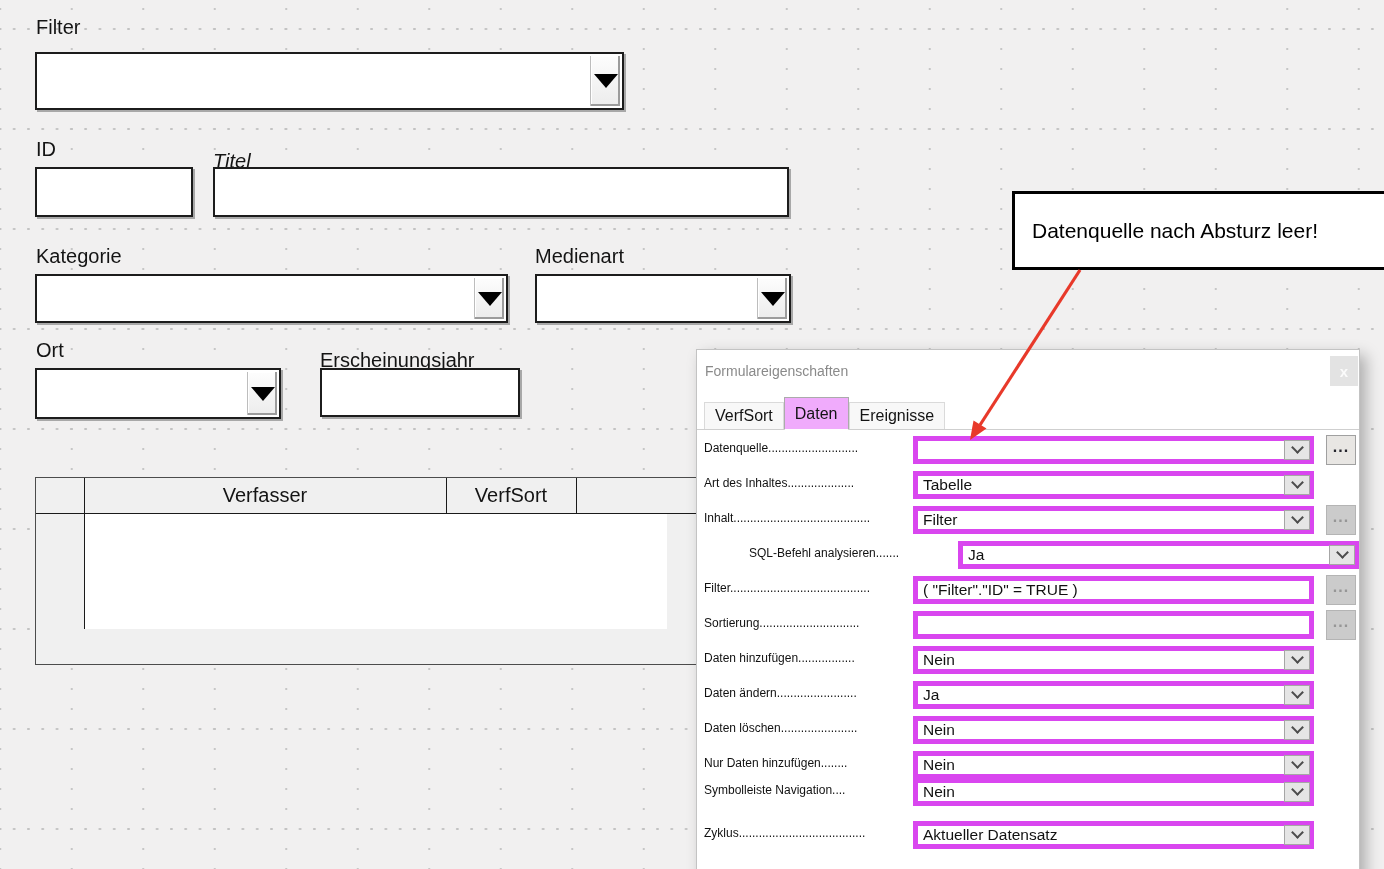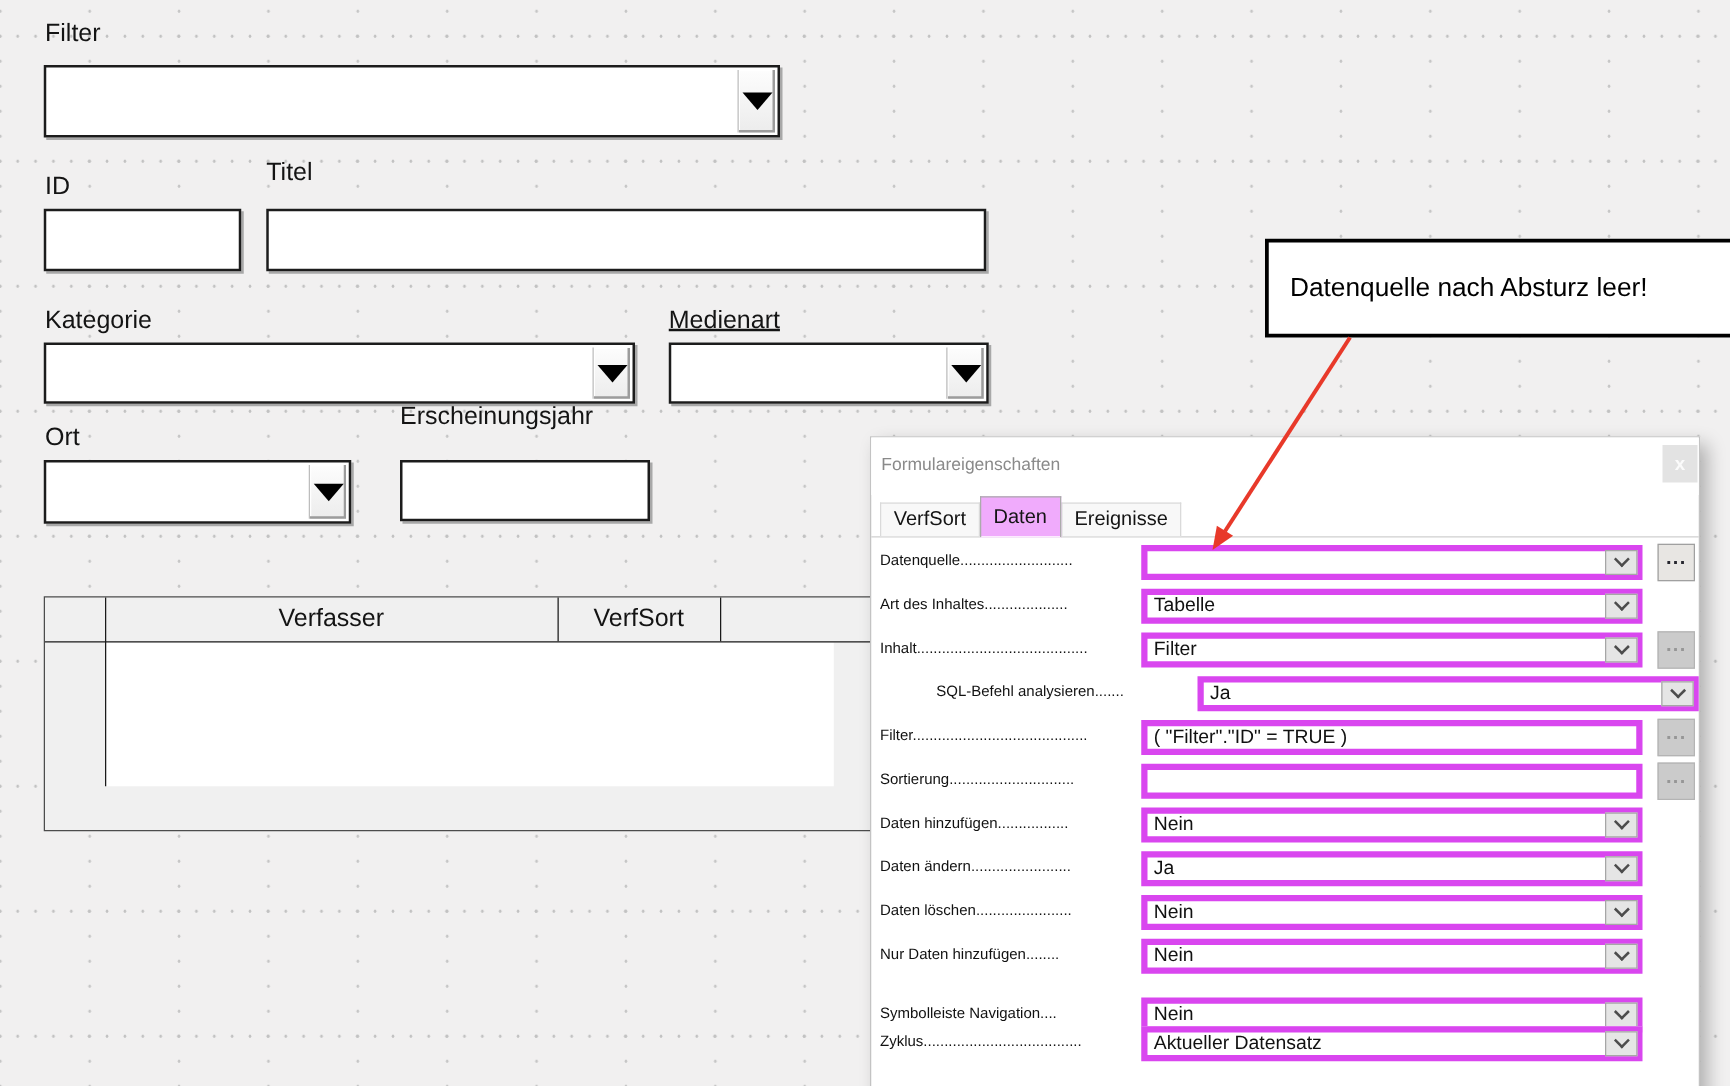--- a/index.html
+++ b/index.html
@@ -101,25 +101,25 @@
 
   .arrow-svg { position:absolute; left:0; top:0; width:1384px; height:869px; z-index:8; pointer-events:none; }
 </style>
 </head>
 <body>
 
 <div class="canvas">
 
   <span class="flabel" style="left:36px; top:16px;">Filter</span>
   <span class="flabel" style="left:36px; top:138px;">ID</span>
-  <span class="flabel" style="left:213px; top:127px;">Titel</span>
+  <span class="flabel" style="left:213px; top:150px;font-style:italic;">Titel</span>
   <span class="flabel" style="left:36px; top:245px;">Kategorie</span>
-  <span class="flabel" style="left:535px; top:245px;text-decoration:underline;">Medienart</span>
+  <span class="flabel" style="left:535px; top:245px;">Medienart</span>
   <span class="flabel" style="left:36px; top:339px;">Ort</span>
-  <span class="flabel" style="left:320px; top:322px;">Erscheinungsjahr</span>
+  <span class="flabel" style="left:320px; top:349px;">Erscheinungsjahr</span>
 
   <div class="fcombo" style="left:35px; top:52px; width:589px; height:58px;">
     <div class="fdrop">
       <span class="ftri"></span>
     </div>
   </div>
 
   <div class="ffield" style="left:35px; top:167px; width:158px; height:50px;"></div>
   <div class="ffield" style="left:213px; top:167px; width:576px; height:50px;"></div>
 
@@ -259,21 +259,21 @@
     <div class="prow" style="top:401px;">
       <span class="plabel">Nur Daten hinzufügen........</span>
       <div class="pfield">
         <span>Nein</span>
         <div class="pchev">
             <span class="chevron"></span>
           </div>
       </div>
     </div>
 
-    <div class="prow" style="top:448px;text-align:right;">
+    <div class="prow" style="top:428px;text-align:right;">
       <span class="plabel">Symbolleiste Navigation....</span>
       <div class="pfield">
         <span>Nein</span>
         <div class="pchev">
             <span class="chevron"></span>
           </div>
       </div>
     </div>
 
     <div class="prow" style="top:471px;">

